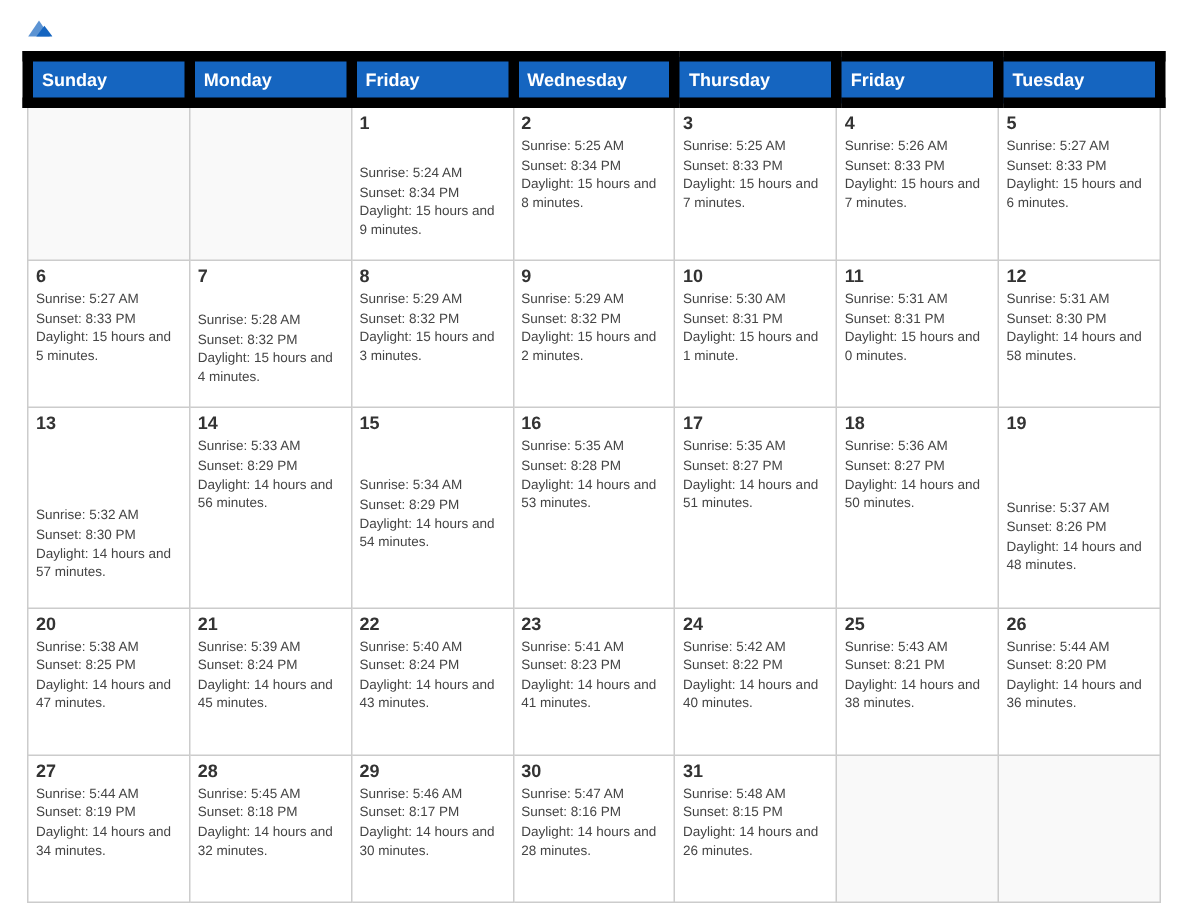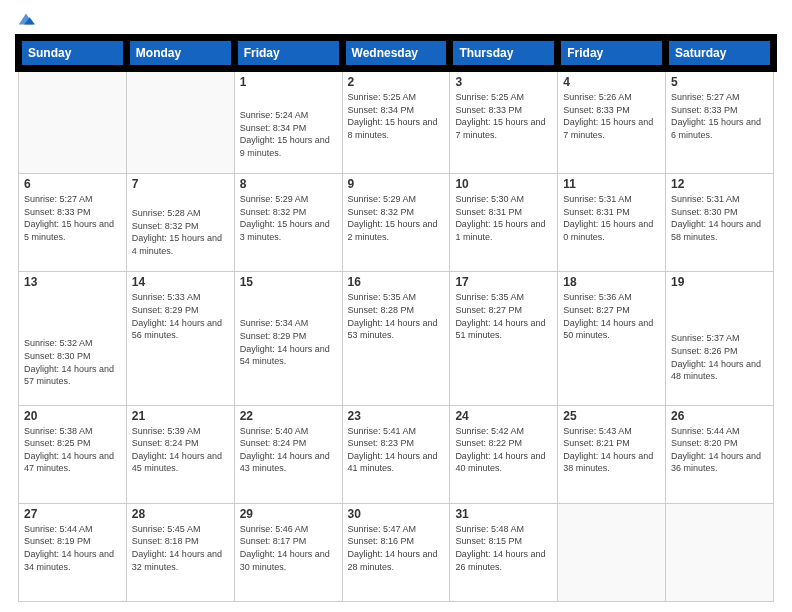--- a/index.html
+++ b/index.html
@@ -115,21 +115,21 @@
 
   <table class="calendar-table">
     <thead>
       <tr id="weekday-header">
       <th>Sunday</th>
           <th>Monday</th>
           <th>Friday</th>
           <th>Wednesday</th>
           <th>Thursday</th>
           <th>Friday</th>
-          <th>Saturday</th>
+          <th>Tuesday</th>
         </tr>
     </thead>
     <tbody id="calendar-body">
     <tr>
           <td class="empty-cell"></td>
           <td class="empty-cell"></td>
           <td>
             <span class="day-num">1</span>
             <div class="day-info" style="white-space: pre-line; margin-top: 20px;">Sunrise: 5:24 AM
 Sunset: 8:34 PM

